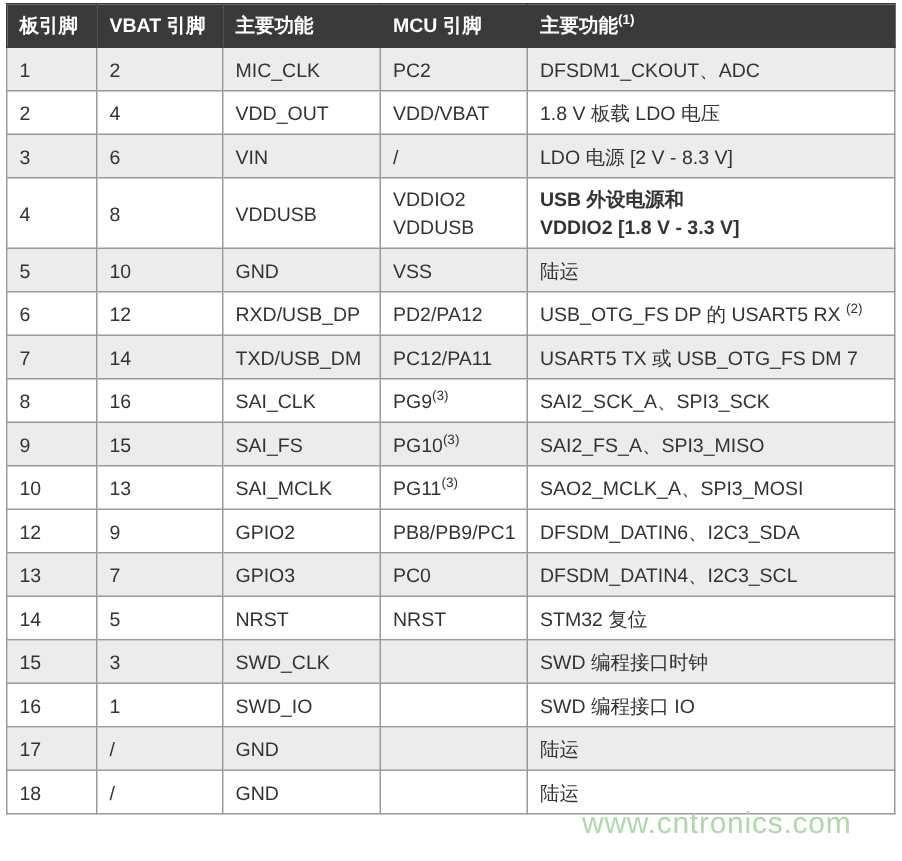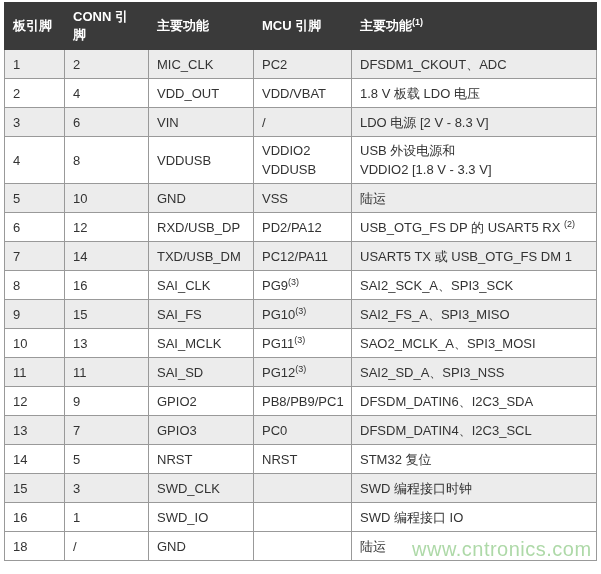--- a/index.html
+++ b/index.html
@@ -49,38 +49,38 @@
   table.pin-table th:nth-child(2), table.pin-table td:nth-child(2) { width: 67px; }
   table.pin-table th:nth-child(3), table.pin-table td:nth-child(3) { width: 88px; }
   table.pin-table th:nth-child(4), table.pin-table td:nth-child(4) { width: 81px; }
   sup.fn {
     font-size: 9px;
     vertical-align: super;
     line-height: 0;
   }
   .watermark {
     position: absolute;
-    left: 412px;
+    left: 388px;
     top: 538px;
     font-size: 20px;
     color: var(--watermark-color, #aed9a8);
     letter-spacing: 0.5px;
     white-space: nowrap;
     pointer-events: none;
   }
 </style>
 </head>
 <body>
 
 <div class="page">
   <table class="pin-table">
     <thead>
       <tr id="head-row">
           <th>板引脚</th>
-          <th>CONN 引脚</th>
+          <th>VBAT 引脚</th>
           <th>主要功能</th>
           <th>MCU 引脚</th>
           <th>主要功能<sup class="fn">(1)</sup></th>
         </tr>
     </thead>
     <tbody id="table-body">
         <tr class="alt">
           <td>1</td>
           <td>2</td>
           <td>MIC_CLK</td>
@@ -99,42 +99,42 @@
           <td>6</td>
           <td>VIN</td>
           <td>/</td>
           <td>LDO 电源 [2 V - 8.3 V]</td>
         </tr>
         <tr>
           <td>4</td>
           <td>8</td>
           <td>VDDUSB</td>
           <td style="white-space: normal;">VDDIO2<br>VDDUSB</td>
-          <td style="white-space: normal;">USB 外设电源和<br>VDDIO2 [1.8 V - 3.3 V]</td>
+          <td style="white-space: normal; font-weight: bold;">USB 外设电源和<br>VDDIO2 [1.8 V - 3.3 V]</td>
         </tr>
         <tr class="alt">
           <td>5</td>
           <td>10</td>
           <td>GND</td>
           <td>VSS</td>
           <td>陆运</td>
         </tr>
         <tr>
           <td>6</td>
           <td>12</td>
           <td>RXD/USB_DP</td>
           <td>PD2/PA12</td>
           <td>USB_OTG_FS DP 的 USART5 RX <sup class="fn">(2)</sup></td>
         </tr>
         <tr class="alt">
           <td>7</td>
           <td>14</td>
           <td>TXD/USB_DM</td>
           <td>PC12/PA11</td>
-          <td>USART5 TX 或 USB_OTG_FS DM 1</td>
+          <td>USART5 TX 或 USB_OTG_FS DM 7</td>
         </tr>
         <tr>
           <td>8</td>
           <td>16</td>
           <td>SAI_CLK</td>
           <td>PG9<sup class="fn">(3)</sup></td>
           <td>SAI2_SCK_A、SPI3_SCK</td>
         </tr>
         <tr class="alt">
           <td>9</td>
@@ -143,27 +143,20 @@
           <td>PG10<sup class="fn">(3)</sup></td>
           <td>SAI2_FS_A、SPI3_MISO</td>
         </tr>
         <tr>
           <td>10</td>
           <td>13</td>
           <td>SAI_MCLK</td>
           <td>PG11<sup class="fn">(3)</sup></td>
           <td>SAO2_MCLK_A、SPI3_MOSI</td>
         </tr>
-        <tr class="alt">
-          <td>11</td>
-          <td>11</td>
-          <td>SAI_SD</td>
-          <td>PG12<sup class="fn">(3)</sup></td>
-          <td>SAI2_SD_A、SPI3_NSS</td>
-        </tr>
         <tr>
           <td>12</td>
           <td>9</td>
           <td>GPIO2</td>
           <td>PB8/PB9/PC1</td>
           <td>DFSDM_DATIN6、I2C3_SDA</td>
         </tr>
         <tr class="alt">
           <td>13</td>
           <td>7</td>
@@ -184,20 +177,27 @@
           <td>SWD_CLK</td>
           <td></td>
           <td>SWD 编程接口时钟</td>
         </tr>
         <tr>
           <td>16</td>
           <td>1</td>
           <td>SWD_IO</td>
           <td></td>
           <td>SWD 编程接口 IO</td>
+        </tr>
+        <tr class="alt">
+          <td>17</td>
+          <td>/</td>
+          <td>GND</td>
+          <td></td>
+          <td>陆运</td>
         </tr>
         <tr>
           <td>18</td>
           <td>/</td>
           <td>GND</td>
           <td></td>
           <td>陆运</td>
         </tr>
       </tbody>
   </table>

